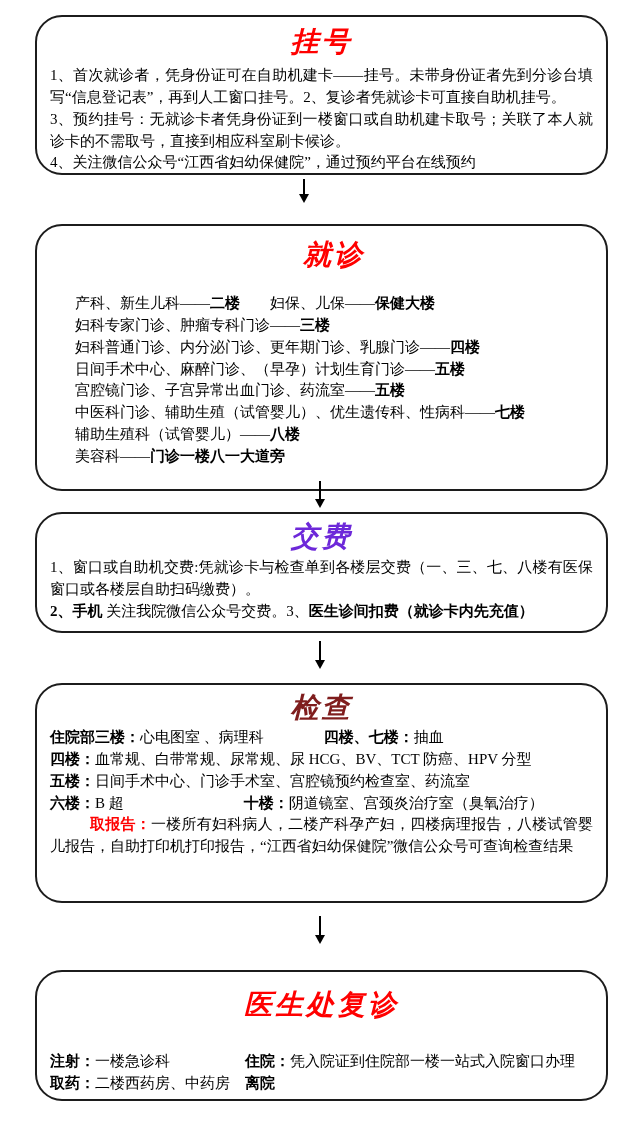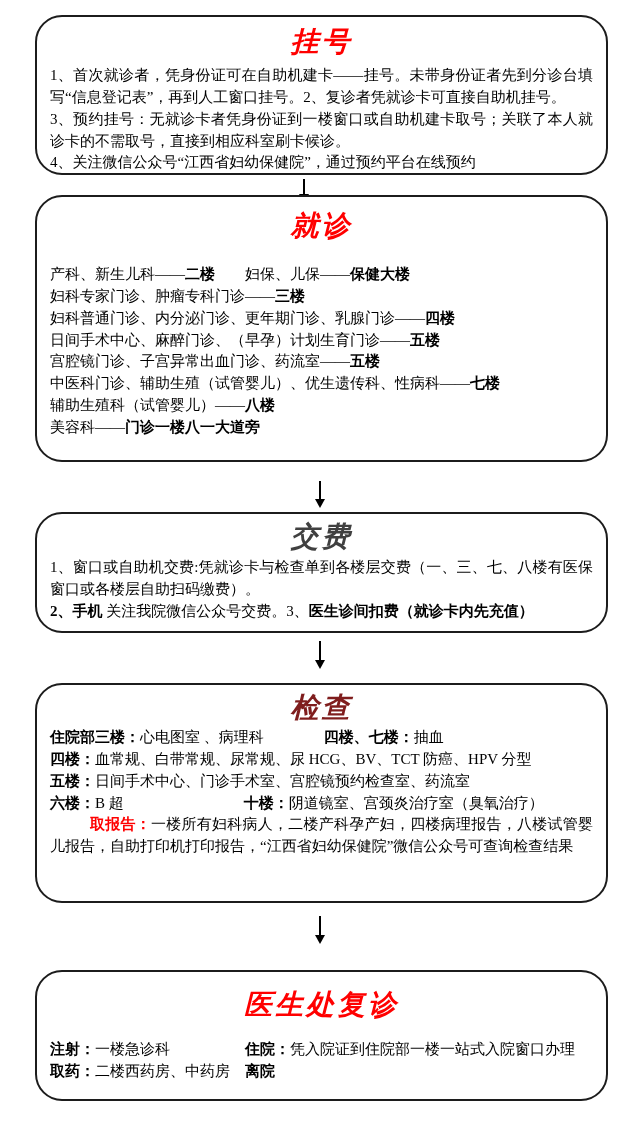--- a/index.html
+++ b/index.html
@@ -27,23 +27,23 @@
     font-weight:bold;font-size:15px;margin-top:7px;
   }
   .bcontent{padding:0 13px;font-size:15px;line-height:21.8px;}
   .t-line{text-align:justify;}
   .seg-b{font-weight:bold;}
   
   .b1 .btitle{padding-top:9px;}  .b1 .bcontent{margin-top:7px;}
   .b2 .btitle{padding-top:13px;} .b2 .bcontent{margin-top:22px;}
   .b3 .btitle{padding-top:7px;}  .b3 .bcontent{margin-top:4px;}
   .b4 .btitle{padding-top:7px;}  .b4 .bcontent{margin-top:3px;}
-  .b5 .btitle{padding-top:17px;} .b5 .bcontent{margin-top:18px;}
+  .b5 .btitle{padding-top:17px;} .b5 .bcontent{margin-top:30px;}
   .p1{top:15px;height:160px;}
-  .p2{top:195px;height:267px;}
+  .p2{top:224px;height:267px;padding-left:25px;}
   .p3{top:512px;height:121px;}
   .p4{top:683px;height:220px;}
   .p5{top:970px;height:131px;}
   
   .arrow{position:absolute;width:14px;display:flex;flex-direction:column;align-items:center;}
   .arrow .stem{width:2px;background:#000;flex:1;}
   .arrow .head{width:0;height:0;border-left:5px solid transparent;border-right:5px solid transparent;border-top:9px solid #000;}
   .a1{left:297px;top:179px;height:24px;}
   .a2{left:313px;top:481px;height:27px;}
   .a3{left:313px;top:641px;height:28px;}
@@ -85,21 +85,21 @@
         <div class="t-line"><span class="seg">美容科——</span><span class="seg seg-b">门诊一楼八一大道旁</span></div>
       </div>
   </div>
 
   <div class="arrow a2">
     <div class="stem"></div>
     <div class="head"></div>
   </div>
 
   <div class="fbox p3 b3">
-    <div class="btitle" style="color: #404040;">交费</div>
+    <div class="btitle" style="color: #6d28d9;">交费</div>
     <div class="bcontent">
         <div class="t-line"><span class="seg">1、窗口或自助机交费:凭就诊卡与检查单到各楼层交费（一、三、七、八楼有医保窗口或各楼层自助扫码缴费）。</span></div>
         <div class="t-line"><span class="seg seg-b">2、手机</span><span class="seg"> 关注我院微信公众号交费。3、</span><span class="seg seg-b">医生诊间扣费（就诊卡内先充值）</span></div>
       </div>
   </div>
 
   <div class="arrow a3">
     <div class="stem"></div>
     <div class="head"></div>
   </div>

